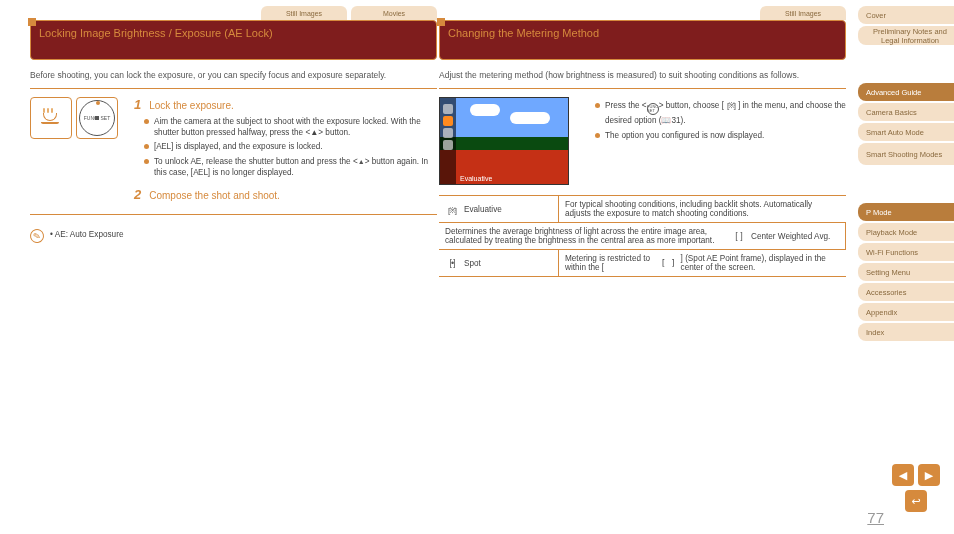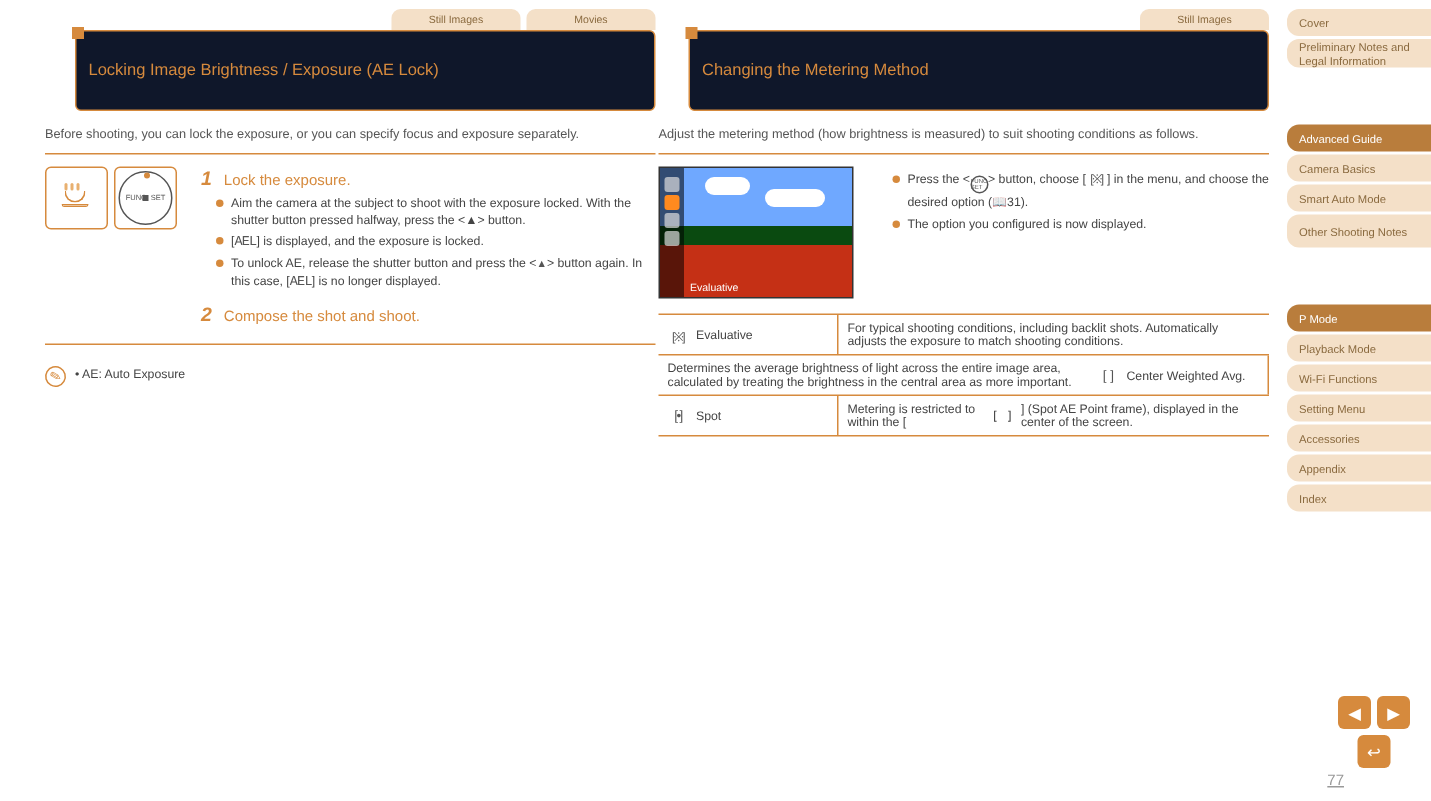--- a/index.html
+++ b/index.html
@@ -22,20 +22,21 @@
     height: 534px;
     position: relative;
     overflow: hidden;
   }
   .sidebar {
     position: absolute;
     right: 0; top: 6px;
     width: 96px;
     display: flex; flex-direction: column;
     gap: 2px;
+    text-align: center;
   }
   .sidebar .sb-item {
     height: 18px;
     border-radius: 8px 0 0 8px;
     background: var(--tab-bg);
     display: flex; align-items: center;
     padding-left: 8px;
     font-size: 7.5px;
     color: #8a6a3f;
   }
@@ -61,26 +62,25 @@
     border-radius: 6px 6px 0 0;
     height: 14px;
     width: 86px;
     font-size: 7px;
     display: flex; align-items: center; justify-content: center;
     color: #8a6a3f;
   }
   .titlebox {
     border: 1px solid var(--accent);
     border-radius: 4px;
-    background: #0f172a;
+    background: #7f1d1d;
     position: relative;
     min-height: 40px;
-    padding: 20px 8px;
+    padding: 6px 8px;
     margin-bottom: 10px;
-    margin-left: 20px;
   }
   .titlebox .corner {
     position: absolute; left: -3px; top: -3px;
     width: 8px; height: 8px;
     background: var(--accent);
   }
   .titlebox h2 {
     font-size: 11px;
     color: var(--accent);
     font-weight: normal;
@@ -224,21 +224,21 @@
 </style>
 </head>
 <body>
 
 <div class="sidebar">
   <div class="sb-item">Cover</div>
   <div class="sb-item" style="height:19px">Preliminary Notes and Legal Information</div>
   <div class="sb-item dark">Advanced Guide</div>
   <div class="sb-item">Camera Basics</div>
   <div class="sb-item">Smart Auto Mode</div>
-  <div class="sb-item" style="height:22px">Other Shooting Notes</div>
+  <div class="sb-item" style="height:22px">Smart Shooting Modes</div>
   <div class="sb-item dark">P Mode</div>
   <div class="sb-item">Playback Mode</div>
   <div class="sb-item">Wi-Fi Functions</div>
   <div class="sb-item">Setting Menu</div>
   <div class="sb-item">Accessories</div>
   <div class="sb-item">Appendix</div>
   <div class="sb-item">Index</div>
 </div>
 
 <div class="page">
@@ -377,13 +377,13 @@
 </div>
 
 <div class="nav-controls">
   <div class="navrow">
     <div class="navbtn">◀</div>
     <div class="navbtn">▶</div>
   </div>
   <div class="navbtn">↩</div>
 </div>
 
-<div style="position:absolute; right:58px; bottom:8px; font-size:10px; color:#999;text-decoration:underline;">77</div>
+<div style="position:absolute; right:70px; bottom:8px; font-size:15px; color:#999;text-decoration:underline;">77</div>
 
 </body></html>

